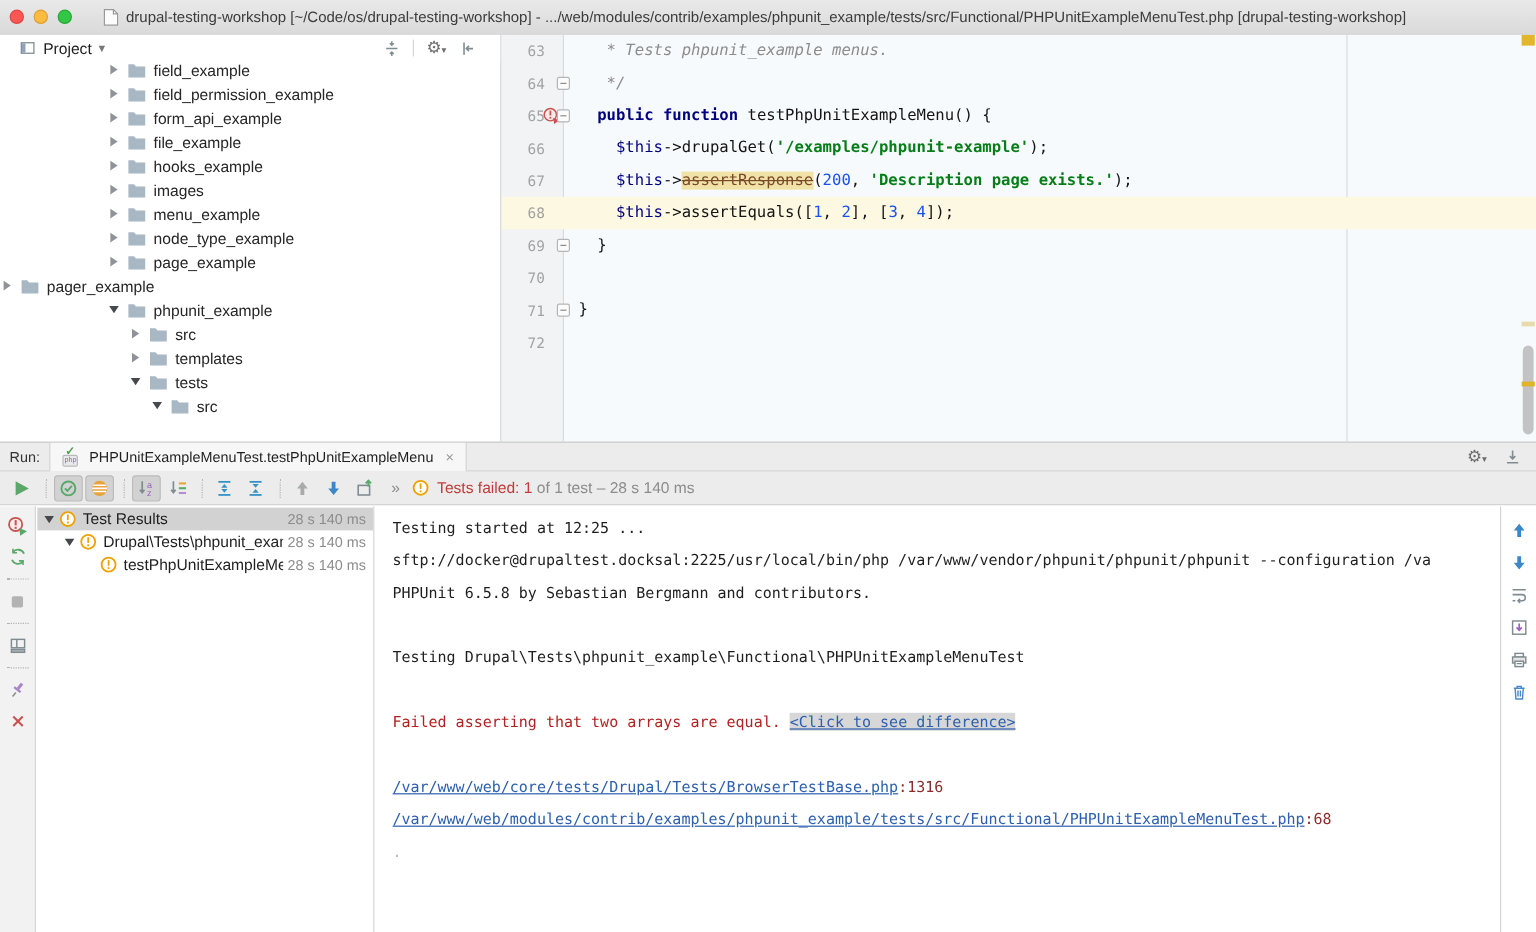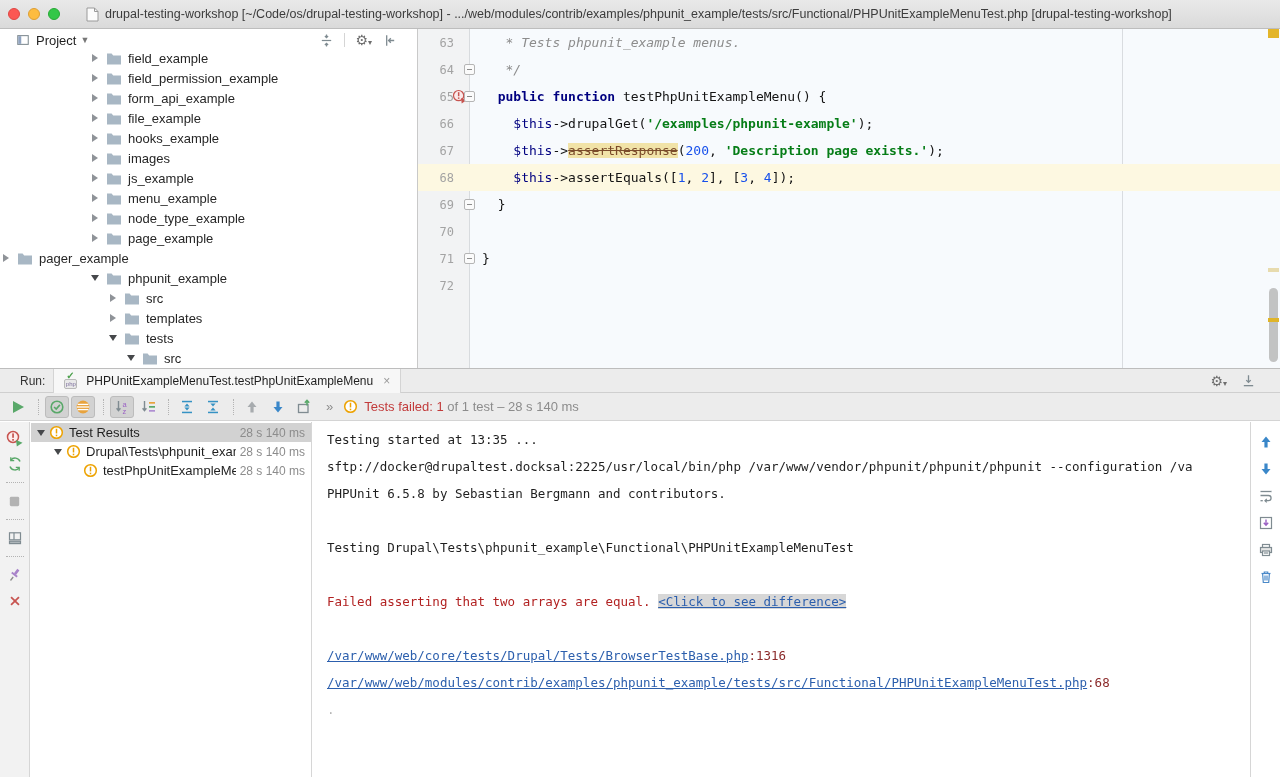--- a/index.html
+++ b/index.html
@@ -56,21 +56,21 @@
   .gut-ico{position:absolute;left:34px;top:6px;z-index:2;display:flex;}
   
   .esb{position:absolute;right:0;top:0;width:14px;height:100%;}
   .esb .indicator{position:absolute;right:1px;top:0;width:11px;height:9px;background:#e3b52a;}
   .esb .stripe1{position:absolute;right:1px;top:239px;width:11px;height:4px;background:#e7dbae;}
   .esb .thumb{position:absolute;right:2px;top:259px;width:9px;height:74px;background:#b8b8b8;border-radius:5px;opacity:.85;}
   .esb .stripe2{position:absolute;right:1px;top:289px;width:11px;height:4px;background:#dfb428;}
   
   .run{position:absolute;left:0;top:368px;width:1280px;height:409px;background:#fff;border-top:1px solid #bdbdbd;}
   .run-tabbar{position:absolute;left:0;top:0;width:100%;height:24px;background:#ececec;border-bottom:1px solid #cfcfcf;
-    display:flex;align-items:center;padding:0 18px;}
+    display:flex;align-items:center;padding:0 6px;}
   .run-label{font-size:12px;color:#333;margin:0 8px 0 2px;}
   .run-tab{height:24px;display:flex;align-items:center;background:#f7f7f7;border-left:1px solid #d4d4d4;border-right:1px solid #d4d4d4;
     padding:0 10px;gap:6px;}
   .run-tab .t-title{font-size:12px;color:#1f1f1f;}
   .t-close{font-size:12px;color:#9a9a9a;margin-left:4px;}
   .phpico{position:relative;width:16px;height:16px;flex:0 0 auto;}
   .phpico i{position:absolute;left:0;bottom:0;width:13px;height:10px;background:#e9e9e9;border:1px solid #b9b9b9;
     font-style:normal;font-size:6px;color:#7d6f9e;display:flex;align-items:center;justify-content:center;border-radius:2px;}
   .phpico b{position:absolute;left:2px;top:-3px;color:#4aa04a;font-size:10px;font-weight:bold;}
   .tabbar-right{margin-left:auto;display:flex;align-items:center;gap:14px;padding-right:6px;}
@@ -219,31 +219,20 @@
           </div>
           <div class="prow" style="padding-left: 89px;">
             <span class="arr">
               <span class="tri-r"></span>
             </span>
             <span class="f-ico">
               <svg width="16" height="13" viewBox="0 0 16 13">
                 <path fill="#a8b7c4" d="M1 1.5 h4.6 l1.6 2 H15 v9 H1 Z"></path>
               </svg>
             </span>
-            <span>js_example</span>
-          </div>
-          <div class="prow" style="padding-left: 89px;">
-            <span class="arr">
-              <span class="tri-r"></span>
-            </span>
-            <span class="f-ico">
-              <svg width="16" height="13" viewBox="0 0 16 13">
-                <path fill="#a8b7c4" d="M1 1.5 h4.6 l1.6 2 H15 v9 H1 Z"></path>
-              </svg>
-            </span>
             <span>menu_example</span>
           </div>
           <div class="prow" style="padding-left: 89px;">
             <span class="arr">
               <span class="tri-r"></span>
             </span>
             <span class="f-ico">
               <svg width="16" height="13" viewBox="0 0 16 13">
                 <path fill="#a8b7c4" d="M1 1.5 h4.6 l1.6 2 H15 v9 H1 Z"></path>
               </svg>
@@ -588,21 +577,21 @@
                 <rect x="7.2" y="4" width="1.6" height="5" fill="#eda200"></rect>
                 <rect x="7.2" y="10.3" width="1.6" height="1.7" fill="#eda200"></rect>
               </svg>
             </span>
             <span class="tlabel">testPhpUnitExampleMenu</span>
             <span class="tdur">28 s 140 ms</span>
           </div>
         </div>
 
       <div class="console" id="console">
-          <div class="cline"><span class="c-std">Testing started at 13:35 ...</span></div>
+          <div class="cline"><span class="c-std">Testing started at 12:25 ...</span></div>
           <div class="cline"><span class="c-std">sftp://docker@drupaltest.docksal:2225/usr/local/bin/php /var/www/vendor/phpunit/phpunit/phpunit --configuration /va</span></div>
           <div class="cline"><span class="c-std">PHPUnit 6.5.8 by Sebastian Bergmann and contributors.</span></div>
           <div class="cline"></div>
           <div class="cline"><span class="c-std">Testing Drupal\Tests\phpunit_example\Functional\PHPUnitExampleMenuTest</span></div>
           <div class="cline"></div>
           <div class="cline"><span class="c-err">Failed asserting that two arrays are equal. </span><span class="c-linkhl">&lt;Click to see difference&gt;</span></div>
           <div class="cline"></div>
           <div class="cline"><span class="c-link">/var/www/web/core/tests/Drupal/Tests/BrowserTestBase.php</span><span class="c-errnum">:1316</span></div>
           <div class="cline"><span class="c-link">/var/www/web/modules/contrib/examples/phpunit_example/tests/src/Functional/PHPUnitExampleMenuTest.php</span><span class="c-errnum">:68</span></div>
           <div class="cline"><span class="c-dim">.</span></div>

